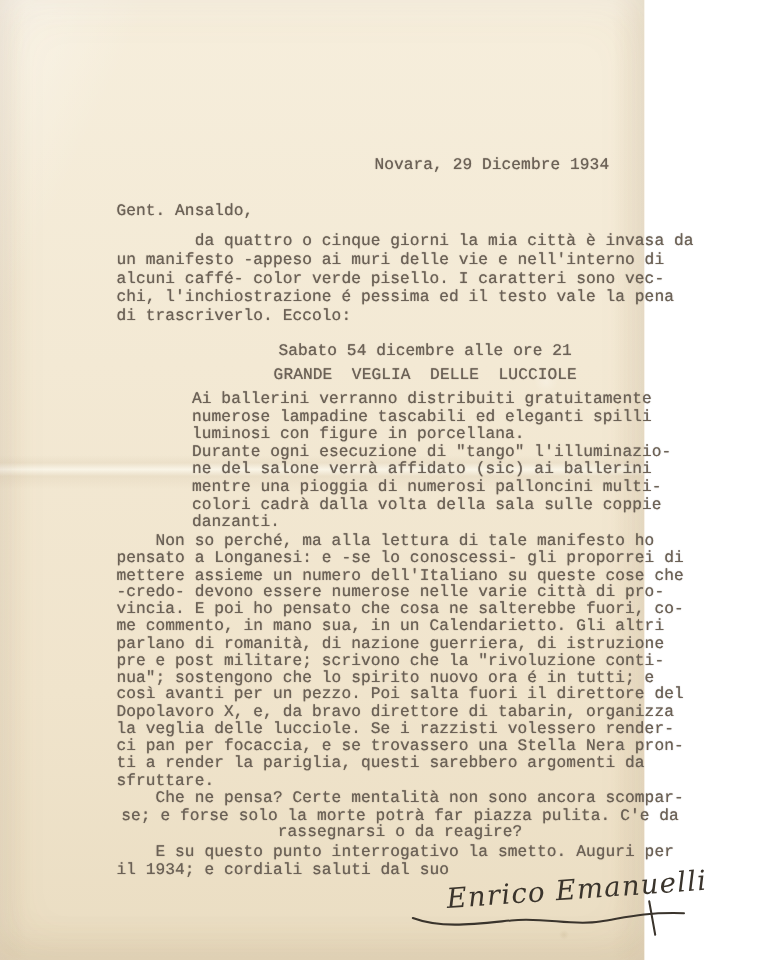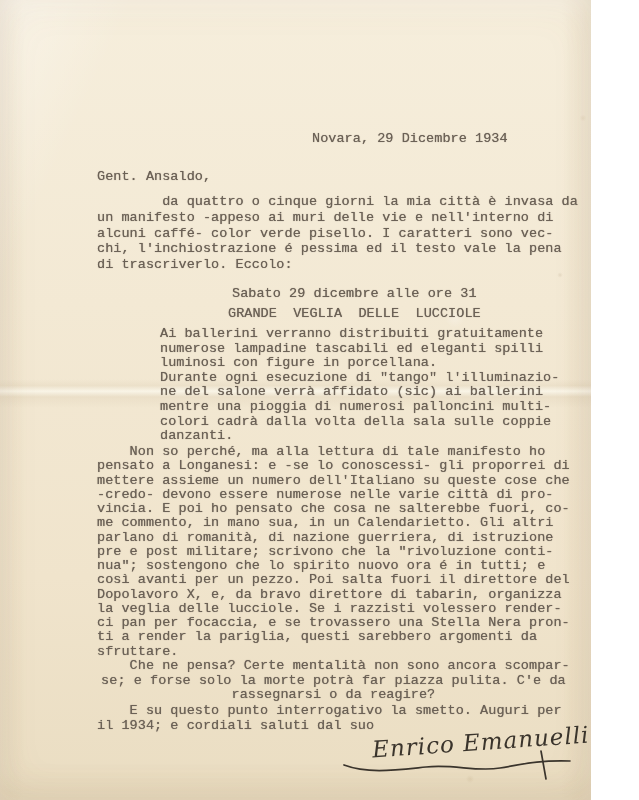--- a/index.html
+++ b/index.html
@@ -6,21 +6,21 @@
     margin: 0;
     padding: 0;
     width: 639px;
     height: 800px;
     overflow: hidden;
     font-family: "Liberation Mono", monospace;
   }
 
   .paper {
     position: relative;
-    width: 591px;
+    width: 537px;
     height: 800px;
     background:
       
       radial-gradient(circle 5px at 583px 118px, rgba(160,120,70,0.10), rgba(160,120,70,0) 70%),
       radial-gradient(circle 4px at 560px 275px, rgba(120,90,50,0.12), rgba(120,90,50,0) 70%),
       radial-gradient(circle 6px at 470px 779px, rgba(140,105,60,0.10), rgba(140,105,60,0) 70%),
       radial-gradient(circle 14px at 455px 318px, rgba(255,255,255,0.25), rgba(255,255,255,0) 70%),
       
       linear-gradient(to bottom,
         rgba(120,90,50,0) 47.4%,
@@ -91,21 +91,21 @@
   <pre class="t dateline">Novara, 29 Dicembre 1934</pre>
 
   <pre class="t salutation">Gent. Ansaldo,</pre>
 
   <pre class="t para1">        da quattro o cinque giorni la mia città è invasa da
 un manifesto -appeso ai muri delle vie e nell'interno di
 alcuni caffé- color verde pisello. I caratteri sono vec-
 chi, l'inchiostrazione é pessima ed il testo vale la pena
 di trascriverlo. Eccolo:</pre>
 
-  <pre class="t mh2">Sabato 29 dicembre alle ore 31</pre>
+  <pre class="t mh2">Sabato 54 dicembre alle ore 21</pre>
   <pre class="t mh3">GRANDE  VEGLIA  DELLE  LUCCIOLE</pre>
 
   <pre class="t para2">    Non so perché, ma alla lettura di tale manifesto ho
 pensato a Longanesi: e -se lo conoscessi- gli proporrei di
 mettere assieme un numero dell'Italiano su queste cose che
 -credo- devono essere numerose nelle varie città di pro-
 vincia. E poi ho pensato che cosa ne salterebbe fuori, co-
 me commento, in mano sua, in un Calendarietto. Gli altri
 parlano di romanità, di nazione guerriera, di istruzione
 pre e post militare; scrivono che la "rivoluzione conti-

